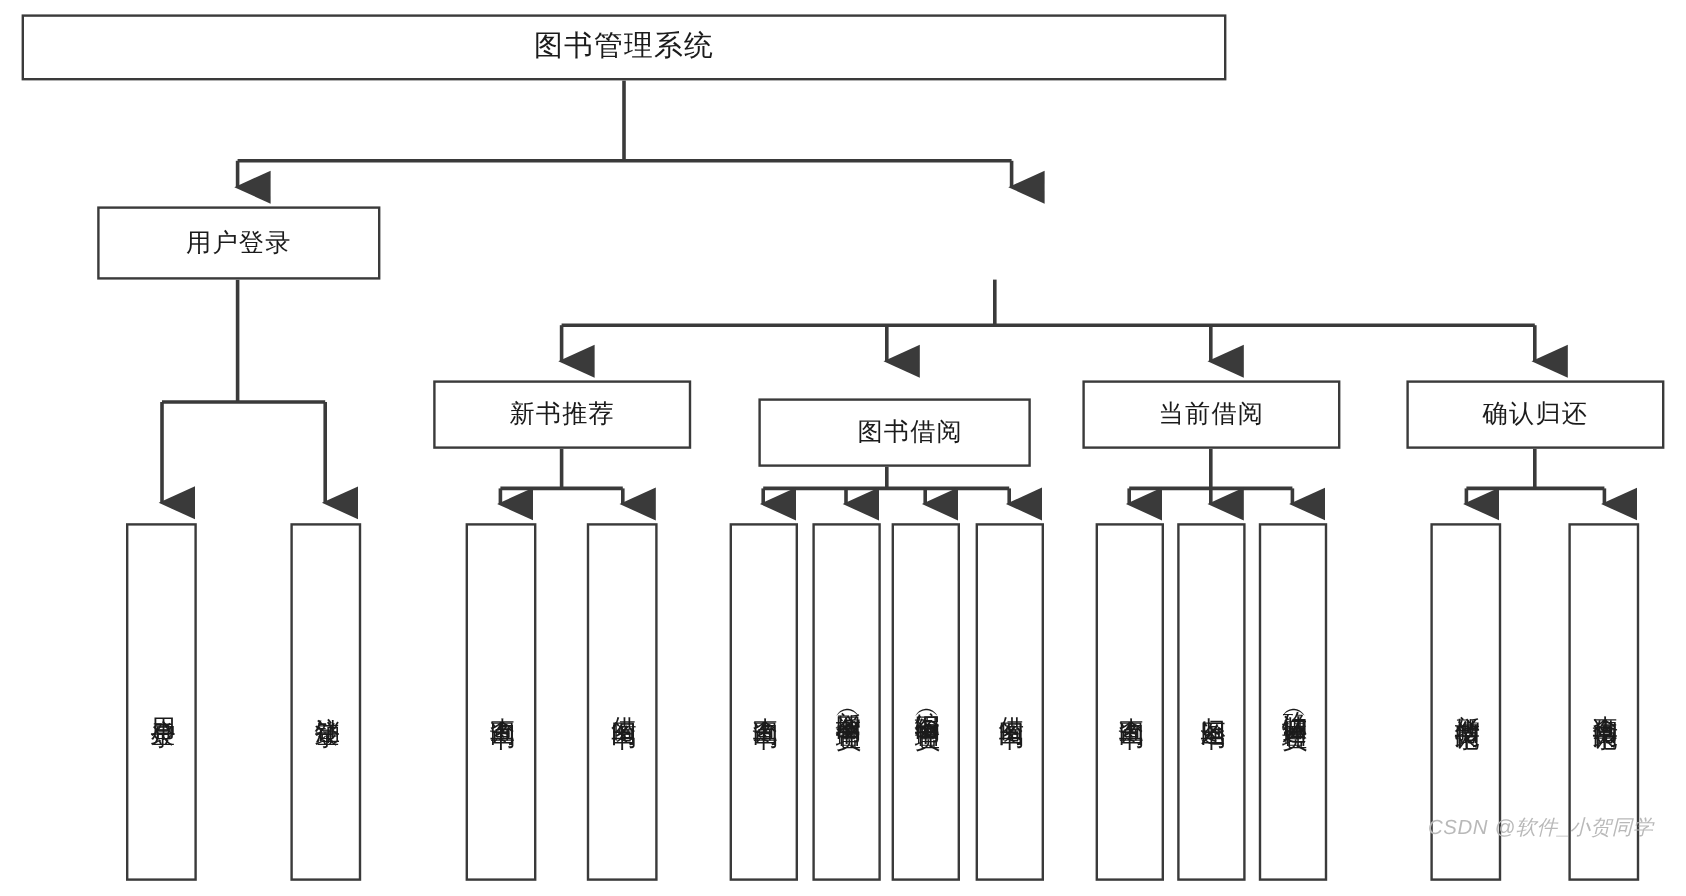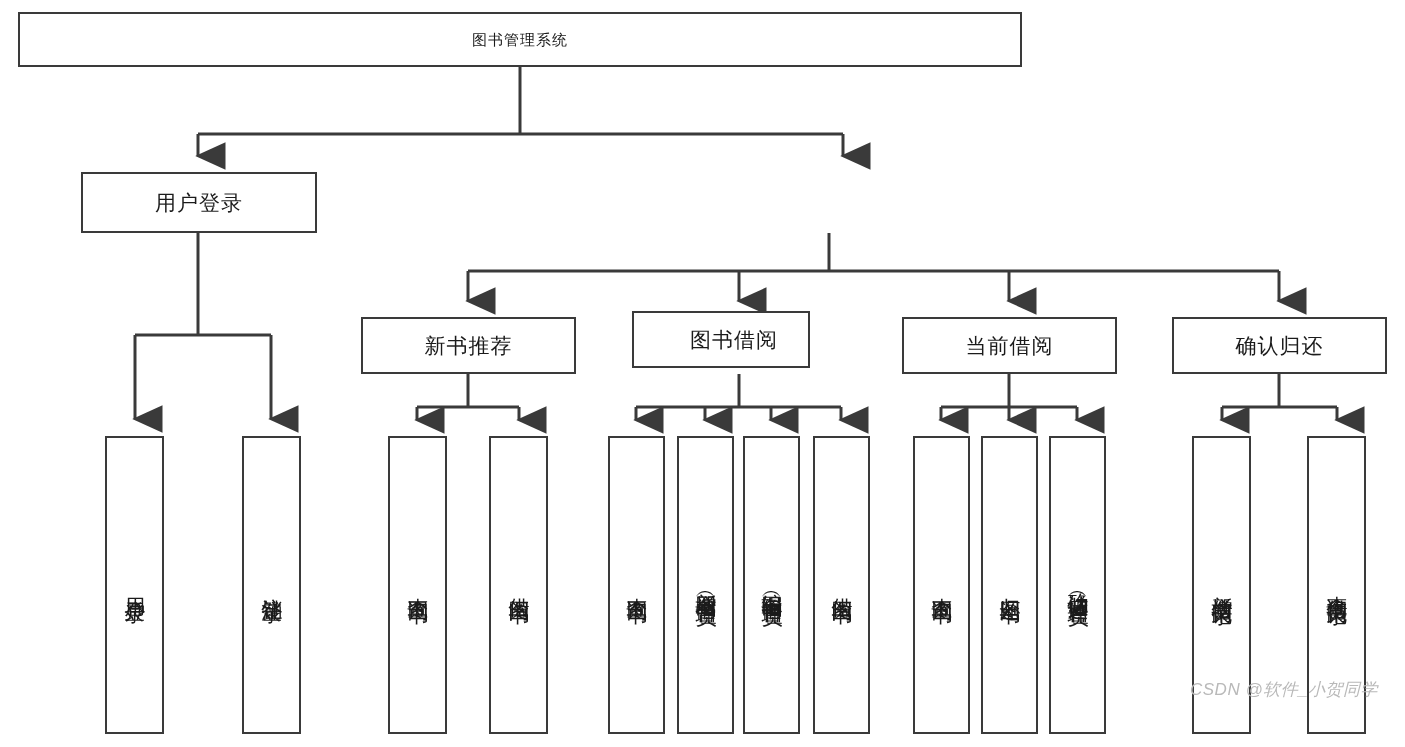--- a/index.html
+++ b/index.html
@@ -37,21 +37,21 @@
   }
   .node-h .label {
     font-size: 21px;
     color: #1b1b1b;
     letter-spacing: 1px;
     line-height: 1.2;
     white-space: nowrap;
     text-align: center;
   }
   .node-root .label {
-    font-size: 15px;
+    font-size: 24px;
   }
   .node-v {
     align-items: center;
     justify-content: center;
   }
   .node-v .label {
     font-size: 21px;
     color: #1b1b1b;
     writing-mode: vertical-rl;
     text-orientation: upright;
@@ -130,21 +130,21 @@
     <span class="label">图书管理系统</span>
   </div>
 
   <div class="node node-h" style="left:81px; top:172px; width:236px; height:61px;">
     <span class="label">用户登录</span>
   </div>
 
   <div class="node node-h" style="left:361px; top:317px; width:215px; height:57px;">
     <span class="label">新书推荐</span>
   </div>
-  <div class="node node-h" style="left:632px; top:311px; width:178px; height:57px;padding-left:26px;">
+  <div class="node node-h" style="left:632px; top:332px; width:227px; height:57px;padding-left:26px;">
     <span class="label">图书借阅</span>
   </div>
   <div class="node node-h" style="left:902px; top:317px; width:215px; height:57px;">
     <span class="label">当前借阅</span>
   </div>
   <div class="node node-h" style="left:1172px; top:317px; width:215px; height:57px;">
     <span class="label">确认归还</span>
   </div>
 
   <div class="node node-v" style="left:105px; top:436px; width:59px; height:298px;">

